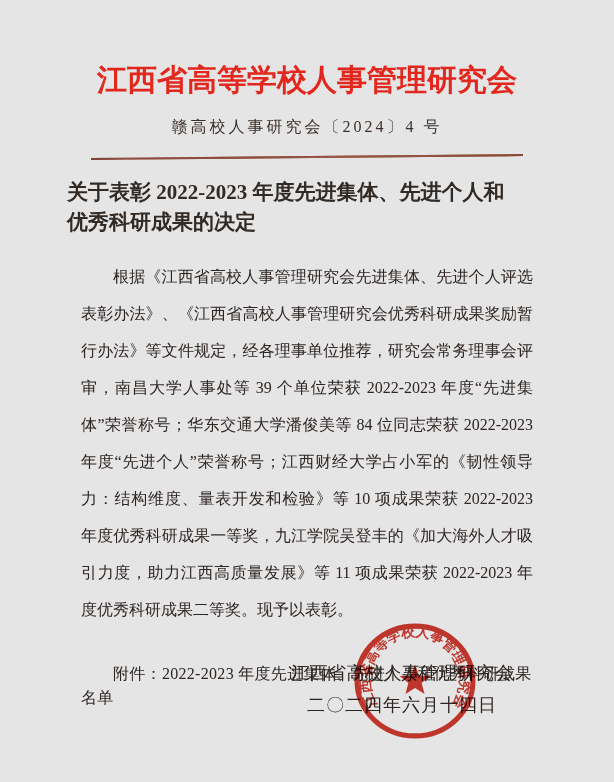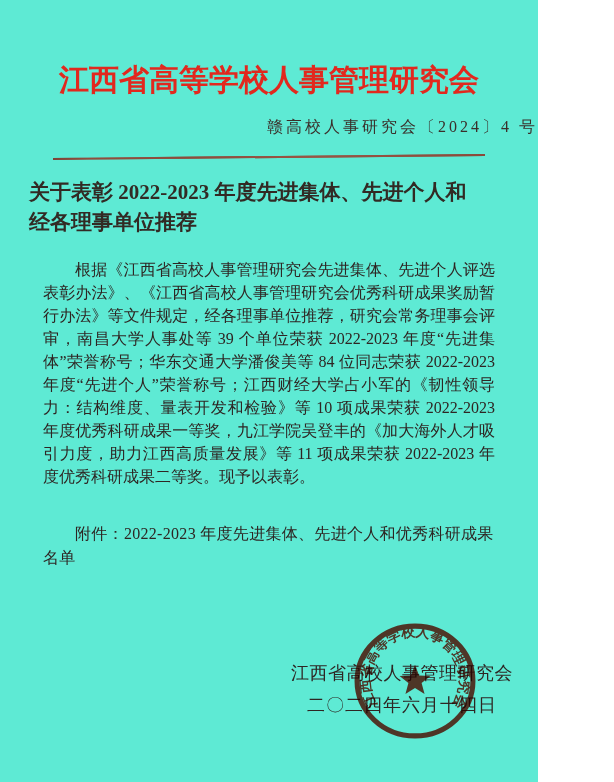--- a/index.html
+++ b/index.html
@@ -1,36 +1,36 @@
 <!DOCTYPE html>
 <html><head>
 <meta charset="utf-8">
 <style>
   html,body{margin:0;padding:0;background:#ffffff;}
   .page{
     position:relative;
-    width:538px;height:782px;
-    background:#5eead4;
+    width:614px;height:782px;
+    background:#e5e5e5;
     overflow:hidden;
     font-family:"Liberation Serif","DejaVu Serif",serif;
     color:#2e2623;
   }
   .org-title{
     margin:0;
     padding-top:58px;
     text-align:center;
     font-size:30px;
     font-weight:bold;
     letter-spacing:0px;
     color:#e2281e;
     line-height:44px;
   }
   .doc-number{
     margin-top:15px;
-    text-align:right;
+    text-align:center;
     font-size:16px;
     letter-spacing:3px;
     color:#3a2f2a;
     line-height:20px;
   }
   .red-rule{
     width:432px;
     height:2px;
     margin:19px auto 0 auto;
     background:linear-gradient(90deg,#7d4336,#a0584533 8%,#8c4c3c 30%,#9a5544 60%,#8a4a3a 100%);
@@ -42,21 +42,21 @@
     width:480px;
     font-size:21px;
     font-weight:bold;
     color:#322a24;
     line-height:30px;
   }
   .body-text{
     width:452px;
     margin:21px auto 0 auto;
     font-size:16px;
-    line-height:23px;
+    line-height:37px;
     text-align:justify;
     color:#2e2623;
   }
   .body-text p{
     margin:0;
     text-indent:2em;
   }
   .attachment{
     width:452px;
     margin:34px auto 0 auto;
@@ -93,21 +93,21 @@
 <div class="page">
 
   <h1 class="org-title">江西省高等学校人事管理研究会</h1>
 
   <div class="doc-number">赣高校人事研究会〔2024〕4 号</div>
 
   <div class="red-rule"></div>
 
   <div class="doc-title">
     <div>关于表彰 2022-2023 年度先进集体、先进个人和</div>
-    <div>经各理事单位推荐</div>
+    <div>优秀科研成果的决定</div>
   </div>
 
   <div class="body-text">
     <p>根据《江西省高校人事管理研究会先进集体、先进个人评选表彰办法》、《江西省高校人事管理研究会优秀科研成果奖励暂行办法》等文件规定，经各理事单位推荐，研究会常务理事会评审，南昌大学人事处等 39 个单位荣获 2022-2023 年度“先进集体”荣誉称号；华东交通大学潘俊美等 84 位同志荣获 2022-2023 年度“先进个人”荣誉称号；江西财经大学占小军的《韧性领导力：结构维度、量表开发和检验》等 10 项成果荣获 2022-2023 年度优秀科研成果一等奖，九江学院吴登丰的《加大海外人才吸引力度，助力江西高质量发展》等 11 项成果荣获 2022-2023 年度优秀科研成果二等奖。现予以表彰。</p>
   </div>
 
   <div class="attachment">附件：2022-2023 年度先进集体、先进个人和优秀科研成果名单</div>
 
   <div class="signature-block">
     <div class="signature-org">江西省高校人事管理研究会</div>

